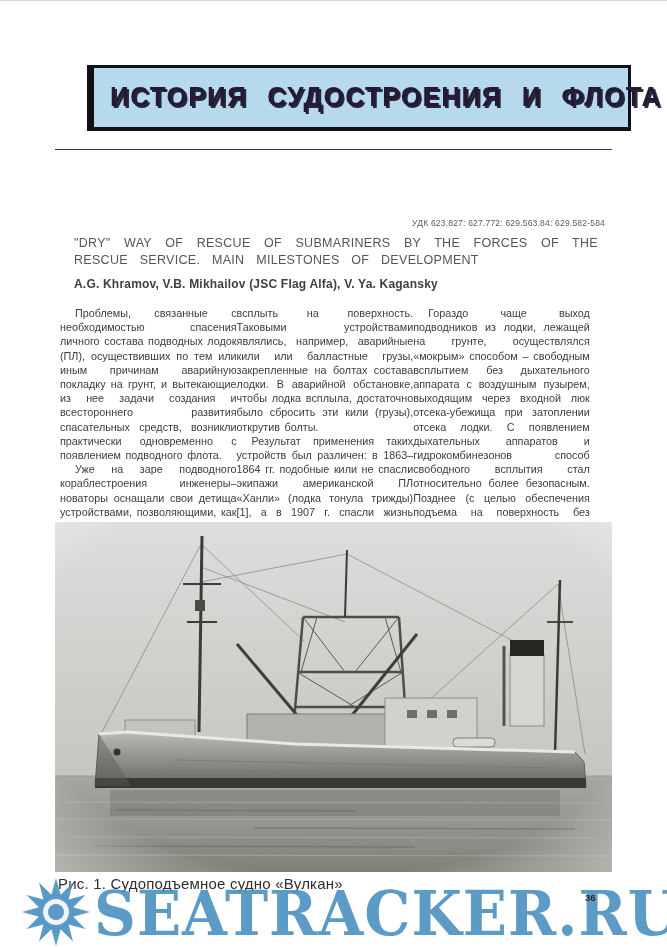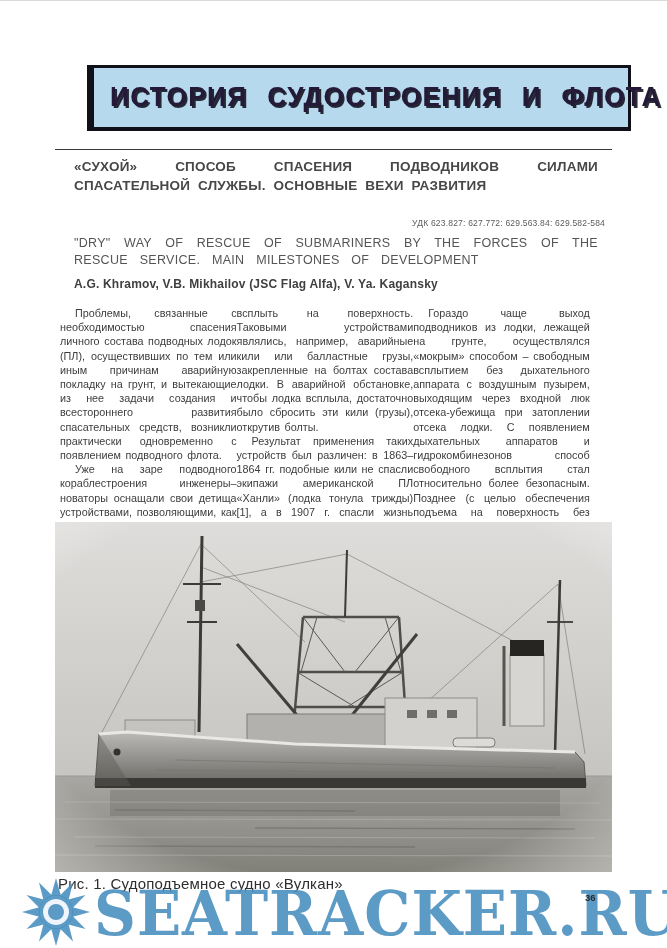--- a/index.html
+++ b/index.html
@@ -93,21 +93,20 @@
 <body>
 
 <div class="page">
 
   <div class="banner">
     <div class="banner-title">ИСТОРИЯ СУДОСТРОЕНИЯ И ФЛОТА</div>
   </div>
 
   <div class="rule"></div>
 
-  <div class="title-ru">«СУХОЙ» СПОСОБ СПАСЕНИЯ ПОДВОДНИКОВ СИЛАМИ СПАСАТЕЛЬНОЙ СЛУЖБЫ. ОСНОВНЫЕ ВЕХИ РАЗВИТИЯ</div>
   <div class="udk">УДК 623.827: 627.772: 629.563.84: 629.582-584</div>
   <div class="title-en">"DRY" WAY OF RESCUE OF SUBMARINERS BY THE FORCES OF THE RESCUE SERVICE. MAIN MILESTONES OF DEVELOPMENT</div>
   <div class="authors-en">A.G. Khramov, V.B. Mikhailov (JSC Flag Alfa), V. Ya. Kagansky</div>
 
   <div class="cols">
     <div class="col">
       <p>Проблемы, связанные с необходимостью спасения личного состава подводных лодок (ПЛ), осуществивших по тем или иным причинам аварийную покладку на грунт, и вытекающие из нее задачи создания и всестороннего развития спасательных средств, возникли практически одновременно с появлением подводного флота.</p>
       <p>Уже на заре подводного кораблестроения инженеры–новаторы оснащали свои детища устройствами, позволяющими, как им представлялось, аварийной подлодке</p>
     </div>
     <div class="col">

